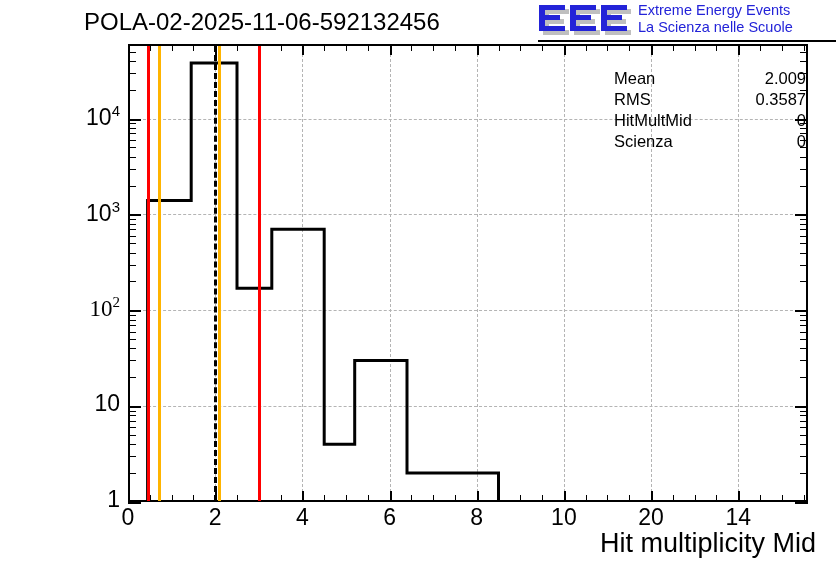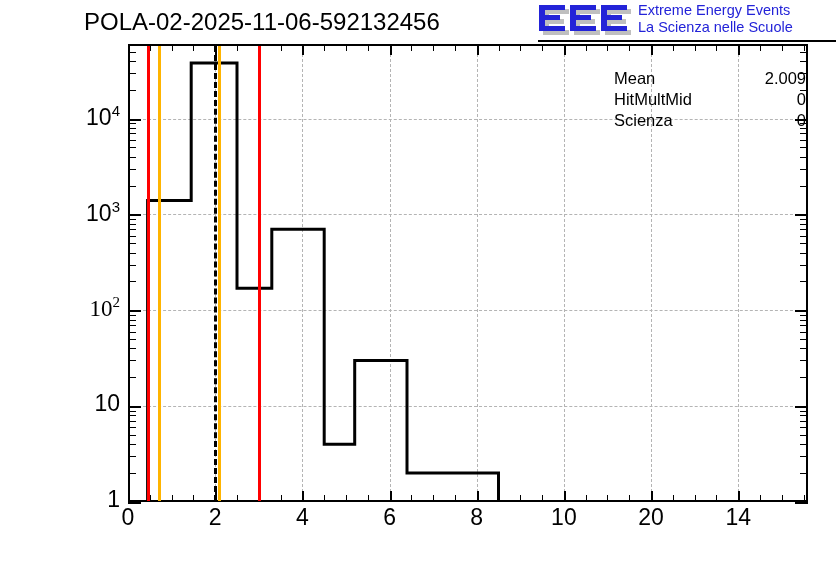--- a/index.html
+++ b/index.html
@@ -294,26 +294,31 @@
   </svg>
 
   <div id="markers-layer">
       <div class="vline" style="background: rgb(255, 0, 0); left: 146.615px;"></div>
       <div class="vline" style="background: rgb(255, 180, 0); left: 158.385px;"></div>
       <div class="vline-dashed" style="border-left-color: rgb(0, 0, 0); left: 214.179px;"></div>
       <div class="vline" style="background: rgb(255, 180, 0); left: 217.667px;"></div>
       <div class="vline" style="background: rgb(255, 0, 0); left: 257.769px;"></div>
     </div>
 
+  <div class="axis-title">Hit multiplicity Mid</div>
 
   <div class="stats">
     <div id="stats-rows">
         <div class="stats-row">
           <span class="k">Mean</span>
           <span class="v">2.009</span>
+        </div>
+        <div class="stats-row">
+          <span class="k">RMS</span>
+          <span class="v">0.3587</span>
         </div>
         <div class="stats-row">
           <span class="k">HitMultMid</span>
           <span class="v">0</span>
         </div>
         <div class="stats-row">
           <span class="k">Scienza</span>
           <span class="v">0</span>
         </div>
       </div>

